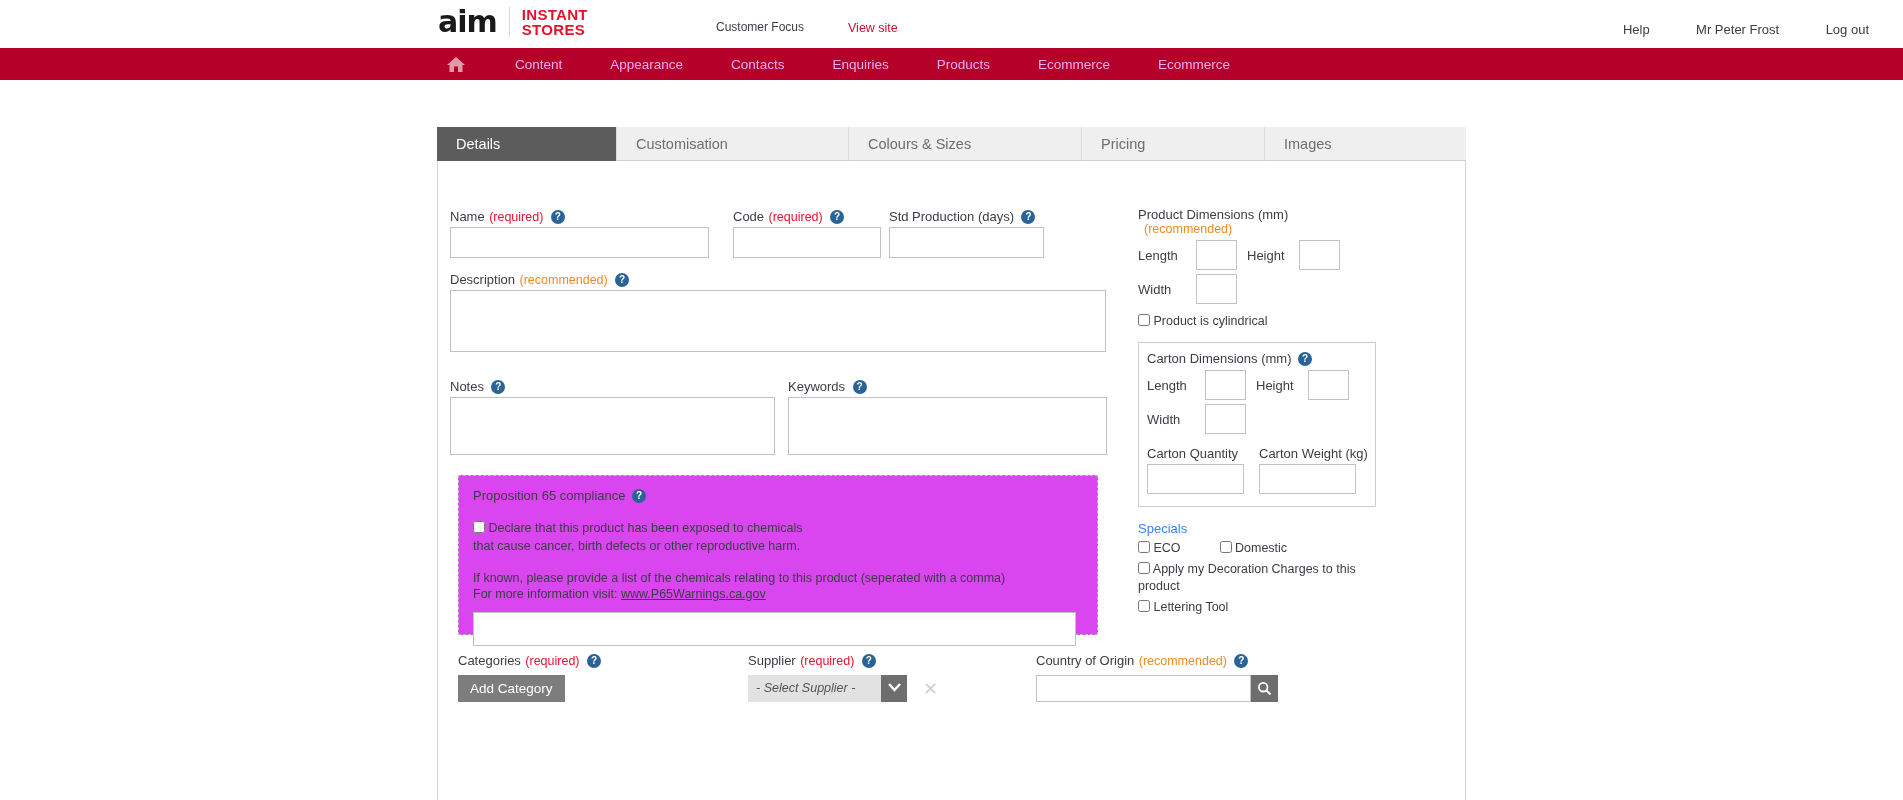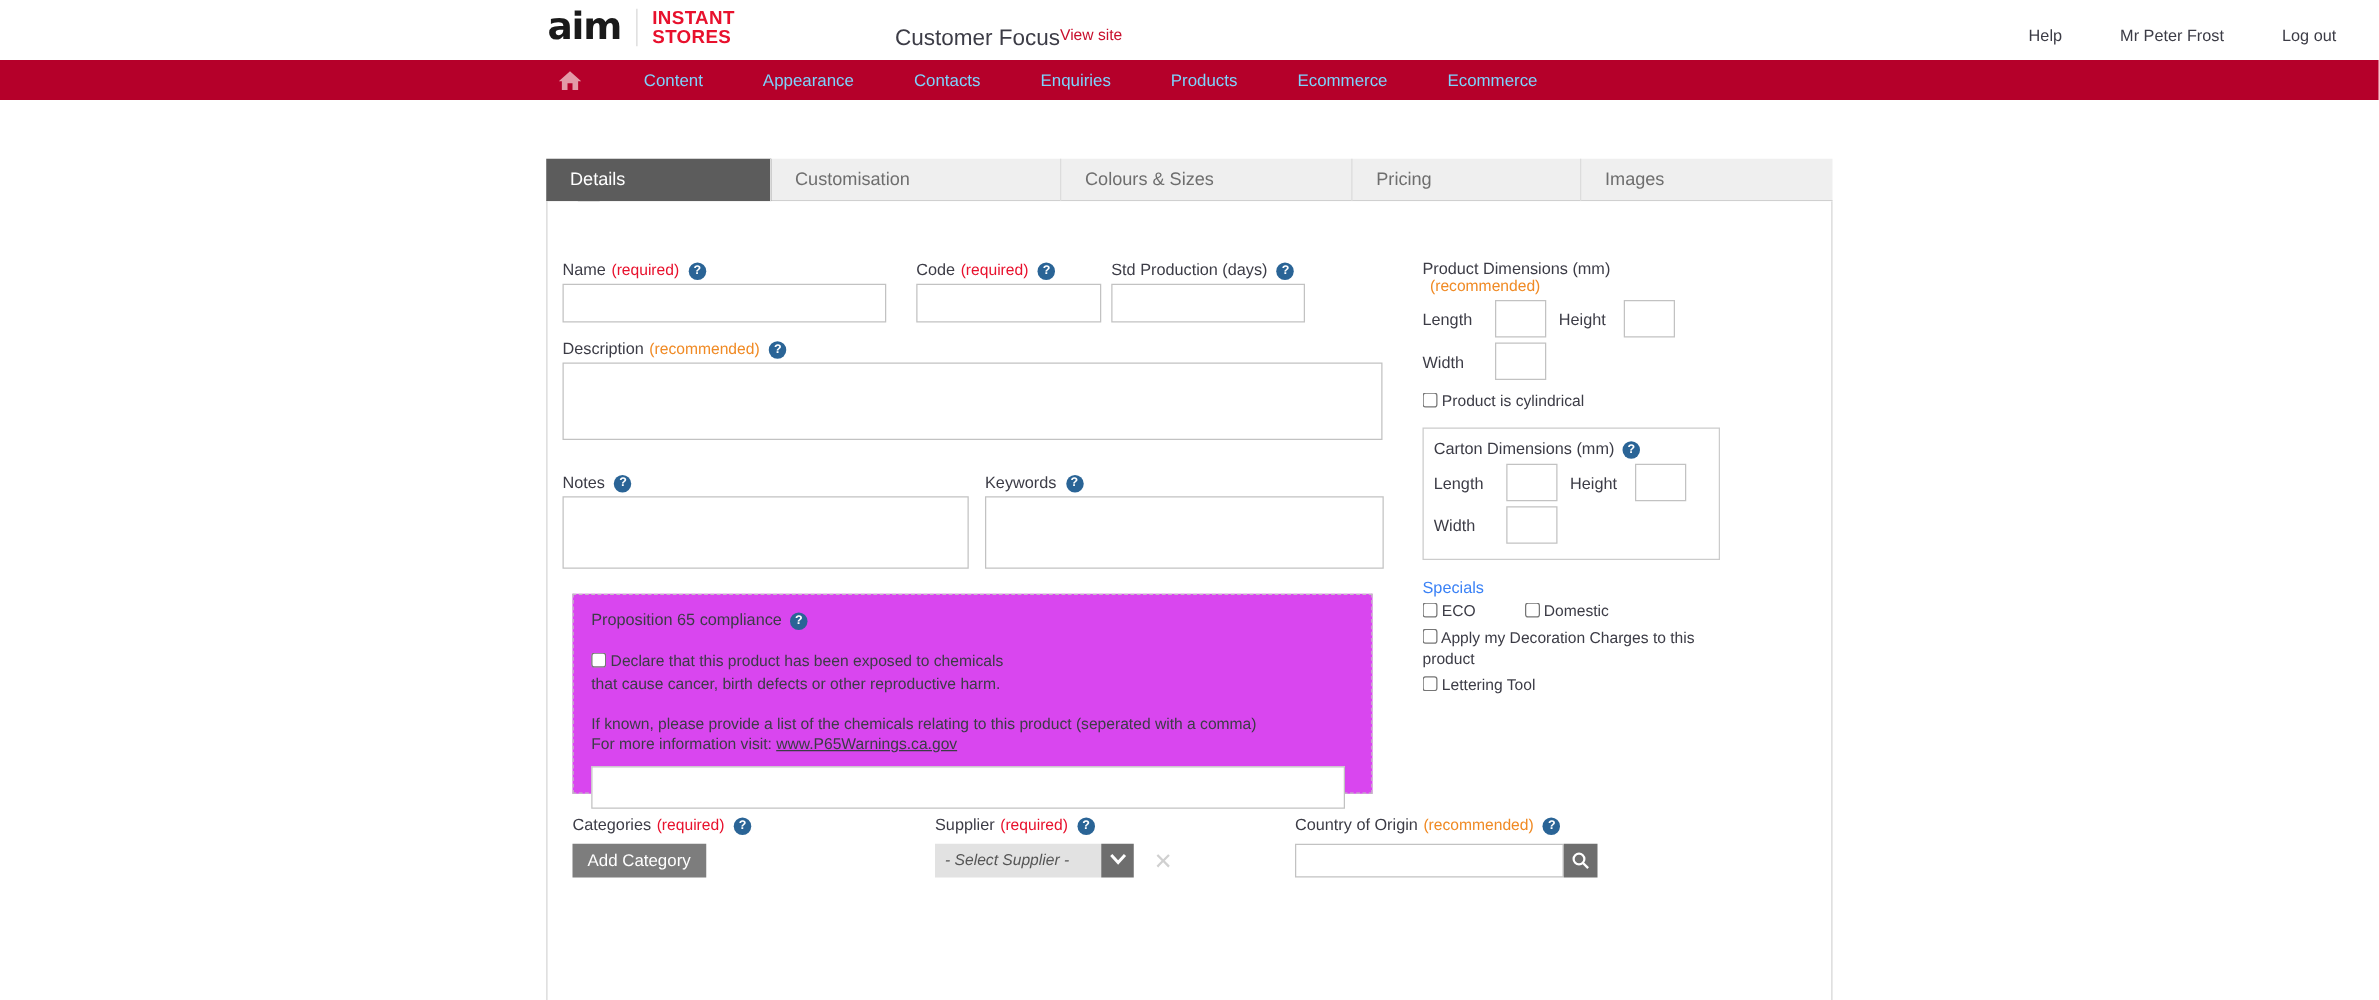--- a/index.html
+++ b/index.html
@@ -27,21 +27,21 @@
     letter-spacing: -1px; line-height: 1;
     font-family: "DejaVu Sans", sans-serif;
   }
   .logo-div { width: 1px; height: 30px; background: #d8d8d8; }
   .logo-instant {
     color: #e8112d; font-weight: bold; font-size: 15px;
     line-height: 15px; letter-spacing: 0.3px;
   }
   .cust-focus {
     position: absolute; left: 716px; top: 20px;
-    font-size: 18px; color: #3c3c46;
+    font-size: 12px; color: #3c3c46;
   }
   .view-site {
     position: absolute; left: 848px; top: 21px;
     font-size: 12.5px; color: #c8102e; text-decoration: none;
     cursor: pointer;
   }
   .topright { position: absolute; right: 12px; top: 20px; }
   .topright a {
     font-size: 13px; color: #3c3c46; text-decoration: none;
     margin-right: 42px; cursor: pointer;
@@ -54,21 +54,21 @@
     background: #b5002a;
     display: flex; align-items: center;
     padding-left: 445px;
   }
   .nav-home {
     width: 22px; height: 18px; position: relative; margin-right: 48px;
     cursor: pointer;
   }
   .nav-home svg { display:block; }
   .navbar a {
-    color: #7dd3fc; font-size: 13.5px; text-decoration: none;
+    color: #f0abfc; font-size: 13.5px; text-decoration: none;
     margin-right: 48px; cursor: pointer; white-space: nowrap;
   }
 
   
   .page { position: relative; }
 
   .tabs {
     position: absolute; left: 437px; top: 47px;
     width: 1029px; height: 34px;
     background: #efefef;
@@ -432,20 +432,30 @@
         <div class="dimrow">
           <span class="lbl">Length</span>
           <input type="text" class="dim-in" value="" style="">
           <span class="lbl h">Height</span>
           <input type="text" class="dim-in-h" value="" style="">
         </div>
         <div class="dimrow">
           <span class="lbl">Width</span>
           <input type="text" class="dim-in" value="" style="">
         </div>
+        <div class="cq-row">
+          <div class="cq-col">
+            <span class="lbl">Carton Quantity</span>
+            <input type="text" class="cq-in" value="" style="">
+          </div>
+          <div class="cq-col" style="margin-left:15px;">
+            <span class="lbl">Carton Weight (kg)</span>
+            <input type="text" class="cq-in2" value="" style="">
+          </div>
+        </div>
       </div>
 
       <div class="specials">
         <div class="specials-t">Specials</div>
         <div class="sp-line">
           <input type="checkbox" style="">
           <span>ECO</span>
           <span class="gap"></span>
           <input type="checkbox" style="">
           <span>Domestic</span>

